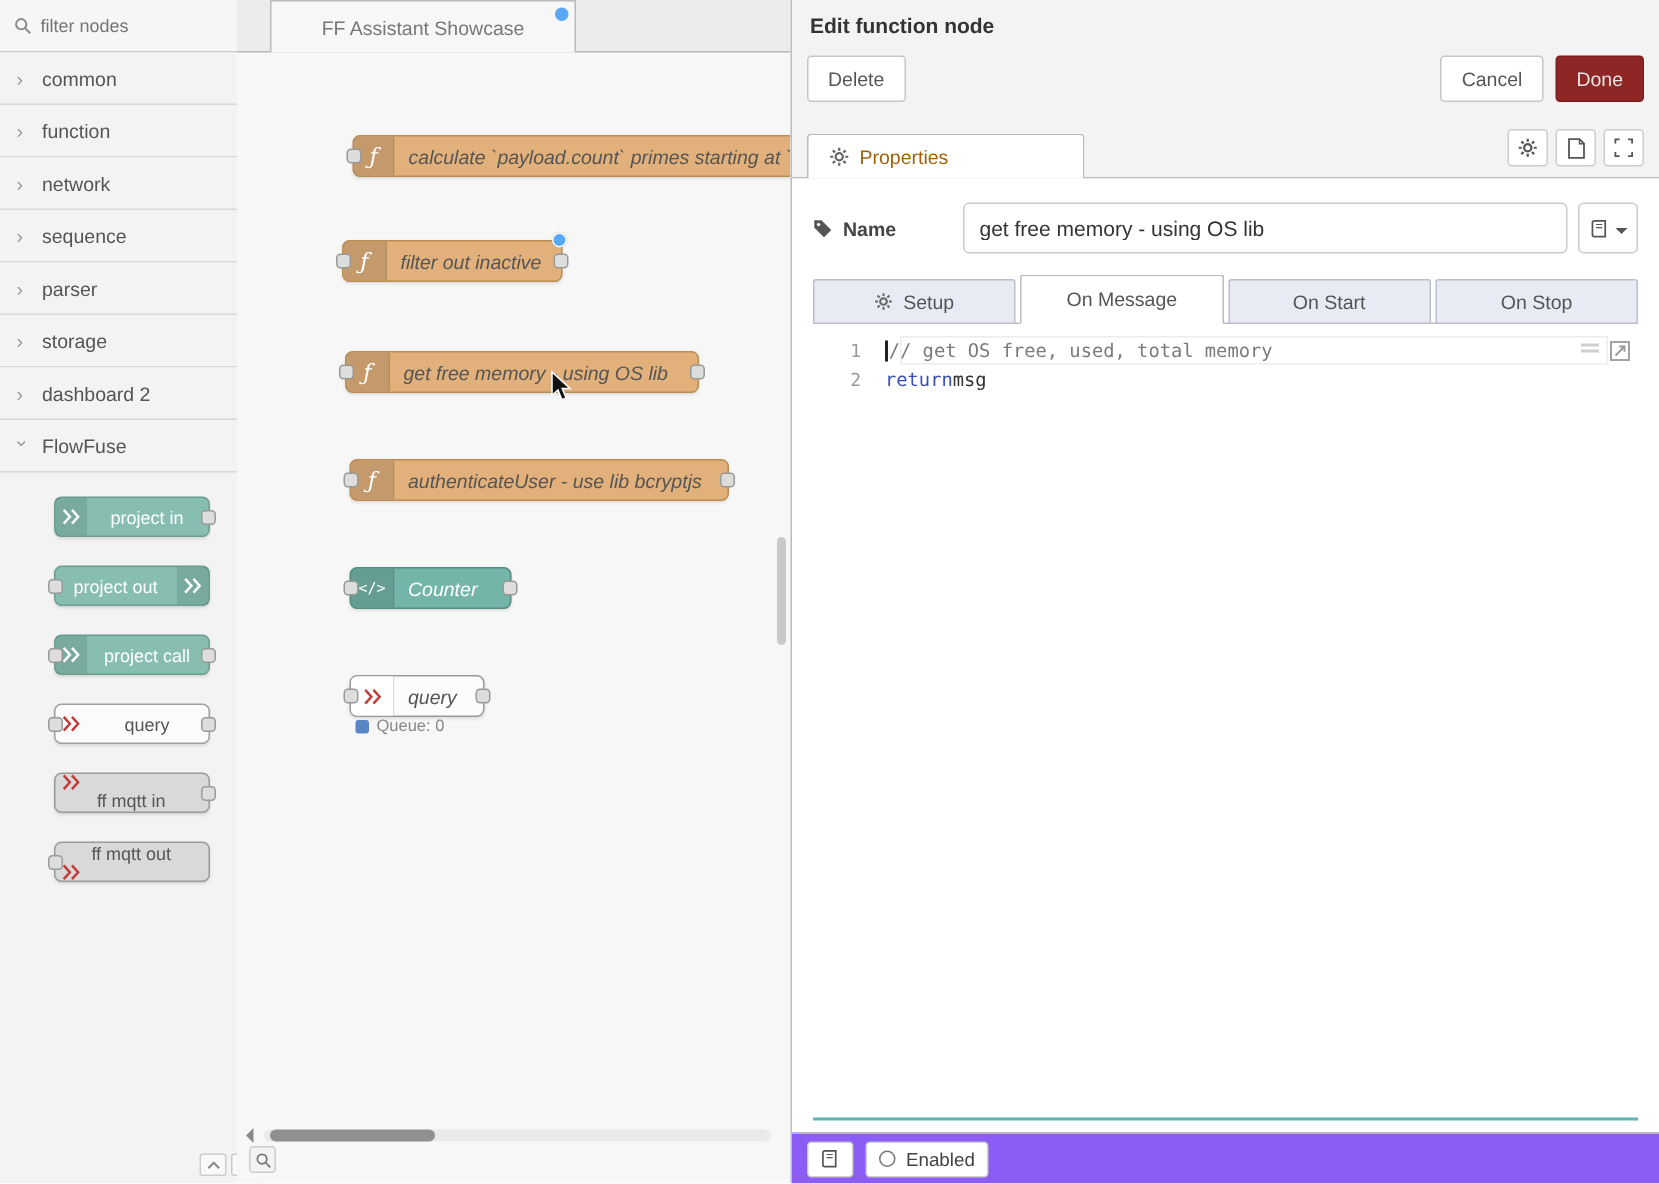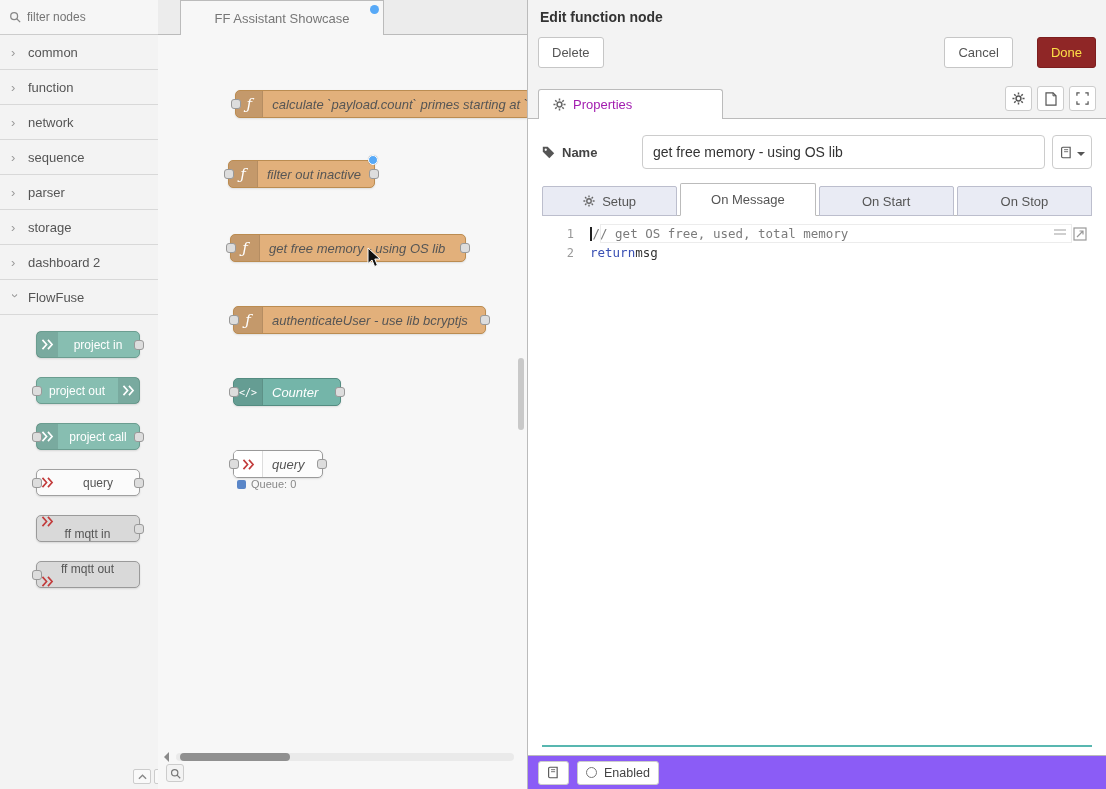--- a/index.html
+++ b/index.html
@@ -52,23 +52,23 @@
   .vthumb { position:absolute; right:3px; top:358px; width:6px; height:72px; background:#c9c9c9; border-radius:3px; cursor:pointer; }
   .zoom-btn { position:absolute; left:8px; bottom:7px; width:18px; height:18px; border:1px solid #ccc; background:#f3f3f3; border-radius:3px; display:flex; align-items:center; justify-content:center; cursor:pointer; }
   .mouse-cursor { position:absolute; left:209px; top:247px; pointer-events:none; }
 
   
   .tray { position:absolute; left:527px; top:0; width:579px; height:100%; border-left:1px solid #bbb; display:flex; flex-direction:column; background:#fff; }
   .tray-header { background:#f3f3f3; padding:9px 12px 4px; font-weight:bold; font-size:14px; color:#333; }
   .tray-toolbar { background:#f3f3f3; padding:8px 10px 10px; display:flex; align-items:center; }
   .spacer { flex:1; }
   .btn { border:1px solid #c6c6c6; background:#fff; color:#555; font:13px "Liberation Sans",sans-serif; padding:7px 13px; border-radius:3px; cursor:pointer; }
-  .btn.done { background:#8f2626; border-color:#7c1e1e; color:#fde047; margin-left:24px; }
+  .btn.done { background:#8f2626; border-color:#7c1e1e; color:#e5e5e5; margin-left:8px; }
   .props-row { background:#f3f3f3; border-bottom:1px solid #bbb; padding:8px 10px 0; display:flex; align-items:flex-end; }
-  .props-tab { background:#fff; border:1px solid #bbb; border-bottom:0; border-radius:3px 3px 0 0; padding:7px 14px; width:185px; display:flex; align-items:center; gap:7px; color:#a21caf; margin-bottom:-1px; cursor:pointer; }
+  .props-tab { background:#fff; border:1px solid #bbb; border-bottom:0; border-radius:3px 3px 0 0; padding:7px 14px; width:185px; display:flex; align-items:center; gap:7px; color:#a16207; margin-bottom:-1px; cursor:pointer; }
   .props-icons { margin-left:auto; display:flex; gap:5px; padding-bottom:7px; }
   .icon-btn { width:27px; height:25px; border:1px solid #ccc; border-radius:3px; background:#fff; display:flex; align-items:center; justify-content:center; cursor:pointer; }
   .tray-body { flex:1; background:#fff; padding:12px 14px 8px; display:flex; flex-direction:column; overflow:hidden; }
   .name-row { display:flex; align-items:center; margin:4px 0 14px; }
   .name-label { width:100px; display:flex; align-items:center; gap:7px; font-weight:bold; color:#444; }
   .name-input { flex:1; height:34px; border:1px solid #ccc; border-radius:4px; padding:0 10px; font:14px "Liberation Sans",sans-serif; color:#333; outline:none; }
   .name-dd { width:40px; height:34px; margin-left:7px; border:1px solid #ccc; border-radius:4px; background:#fff; display:flex; align-items:center; justify-content:center; gap:4px; cursor:pointer; }
   .caret-down { width:0; height:0; border:4px solid transparent; border-top-color:#555; margin-top:7px; }
   .func-tabs { display:flex; gap:3px; border-bottom:1px solid #bbb; align-items:flex-end; }
   .ftab { flex:1; height:30px; background:#e9ebf4; border:1px solid #bcbecd; border-radius:2px 2px 0 0; margin-bottom:-1px; display:flex; align-items:center; justify-content:center; gap:7px; color:#555; cursor:pointer; }

